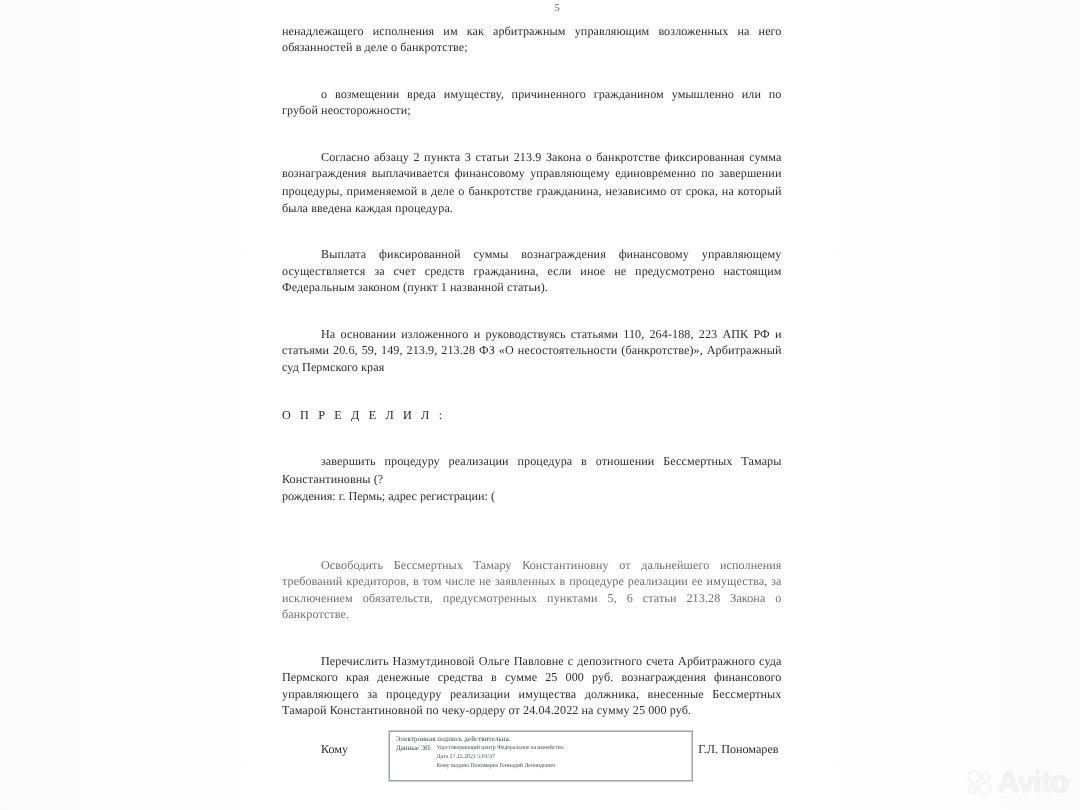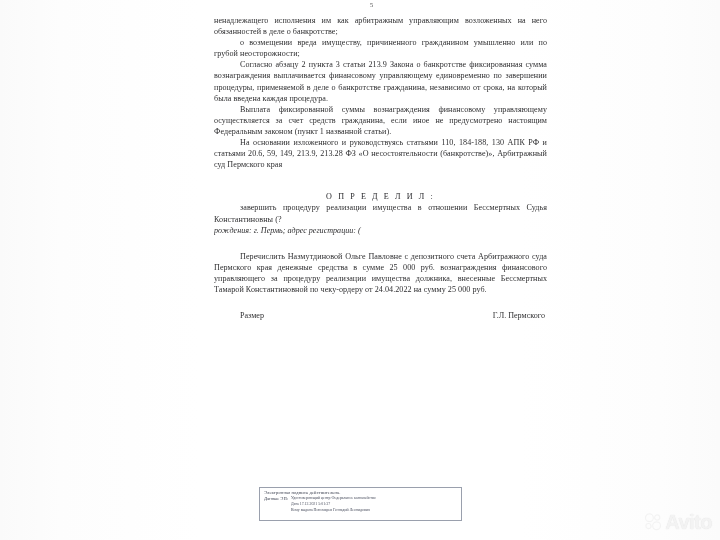--- a/index.html
+++ b/index.html
@@ -33,21 +33,21 @@
         rgba(253,253,253,1) 60px,
         rgba(255,255,255,1) 200px,
         rgba(255,255,255,1) 520px,
         rgba(253,253,253,1) 660px,
         rgba(251,251,251,1) 720px);
     pointer-events: none;
   }
 
   .content {
     position: absolute;
-    left: 214px;
+    left: 188px;
     top: 0px;
     width: 333px;
   }
 
   .page-number {
     position: absolute;
     left: 205px;
     top: 1px;
     width: 333px;
     text-align: center;
@@ -57,49 +57,47 @@
   }
 
   .para {
     font-size: 8.1px;
     line-height: 11.1px;
     text-align: justify;
     color: #2e2e30;
     margin: 0;
     letter-spacing: 0.05px;
   }
-  .para.indent { text-indent: 26px; }
+  .para.indent { text-indent: 26px; margin-top: 20px; }
   .para.noind  { text-indent: 0; }
 
   
   .para, .heading, .sig-left, .sig-right, .page-number {
     -webkit-font-smoothing: antialiased;
   }
 
   .heading {
     font-size: 8.1px;
     line-height: 11.1px;
-    text-align: center;
     color: #26262a;
     letter-spacing: 2.1px;
     margin: 0;
   }
   .spacer-m  { height: 15px; }
   .spacer-l  { height: 21px; }
 
   
   .cut-line {
     font-size: 8.1px;
     line-height: 11.1px;
     text-align: left;
     color: #2e2e30;
     margin: 0;
     white-space: nowrap;
     overflow: hidden;
-    font-style: italic;
   }
   .faded {
     color: #6f6f72;
   }
 
   .sig-row {
     display: flex;
     justify-content: space-between;
     align-items: baseline;
     font-size: 8.1px;
@@ -185,38 +183,39 @@
 
   <div class="page-number">5</div>
 
   <div class="content">
     <div class="spacer-m"></div>
 
     <p class="para noind">ненадлежащего исполнения им как арбитражным управляющим возложенных на него обязанностей в деле о банкротстве;</p>
     <p class="para indent">о возмещении вреда имуществу, причиненного гражданином умышленно или по грубой неосторожности;</p>
     <p class="para indent">Согласно абзацу 2 пункта 3 статьи 213.9 Закона о банкротстве фиксированная сумма вознаграждения выплачивается финансовому управляющему единовременно по завершении процедуры, применяемой в деле о банкротстве гражданина, независимо от срока, на который была введена каждая процедура.</p>
     <p class="para indent">Выплата фиксированной суммы вознаграждения финансовому управляющему осуществляется за счет средств гражданина, если иное не предусмотрено настоящим Федеральным законом   (пункт 1 названной статьи).</p>
-    <p class="para indent">На основании изложенного и руководствуясь статьями 110, 184-188, 130 АПК РФ и статьями 20.6, 59, 149, 213.9, 213.28 ФЗ «О несостоятельности (банкротстве)», Арбитражный суд Пермского края</p>
+    <p class="para indent">На основании изложенного и руководствуясь статьями 110, 264-188, 223 АПК РФ и статьями 20.6, 59, 149, 213.9, 213.28 ФЗ «О несостоятельности (банкротстве)», Арбитражный суд Пермского края</p>
 
     <div class="spacer-l"></div>
 
     <p class="heading">О П Р Е Д Е Л И Л :</p>
 
-    <p class="para indent">завершить процедуру реализации имущества в отношении Бессмертных Судья Константиновны (?</p>
+    <p class="para indent">завершить процедуру реализации процедура в отношении Бессмертных Тамары Константиновны (?</p>
     <p class="cut-line">рождения: г. Пермь; адрес регистрации: (</p>
 
     <div class="spacer-m"></div>
 
+    <p class="para indent faded">Освободить Бессмертных Тамару Константиновну от дальнейшего исполнения требований кредиторов, в том числе не заявленных в процедуре реализации ее имущества, за исключением обязательств, предусмотренных пунктами 5, 6 статьи 213.28 Закона о банкротстве.</p>
     <p class="para indent">Перечислить   Назмутдиновой Ольге Павловне с депозитного счета Арбитражного суда Пермского края денежные средства в сумме 25 000 руб. вознаграждения финансового управляющего за процедуру реализации имущества должника, внесенные   Бессмертных Тамарой Константиновной по чеку-ордеру  от 24.04.2022 на сумму 25 000 руб.</p>
 
     <div class="spacer-m"></div>
 
     <div class="sig-row">
-      <span class="sig-left">Размер</span>
-      <span class="sig-right">Г.Л. Пермского</span>
+      <span class="sig-left">Кому</span>
+      <span class="sig-right">Г.Л. Пономарев</span>
     </div>
   </div>
 
   <div class="stamp">
     <div class="stamp-title">Электронная подпись действительна.</div>
     <div class="stamp-row">
       <span class="stamp-label">Данные ЭП:</span>
       <span class="stamp-values">
         <span class="stamp-value">Удостоверяющий центр Федеральное казначейство</span>
         <span class="stamp-value">Дата 17.12.2021 5:01:37</span>

